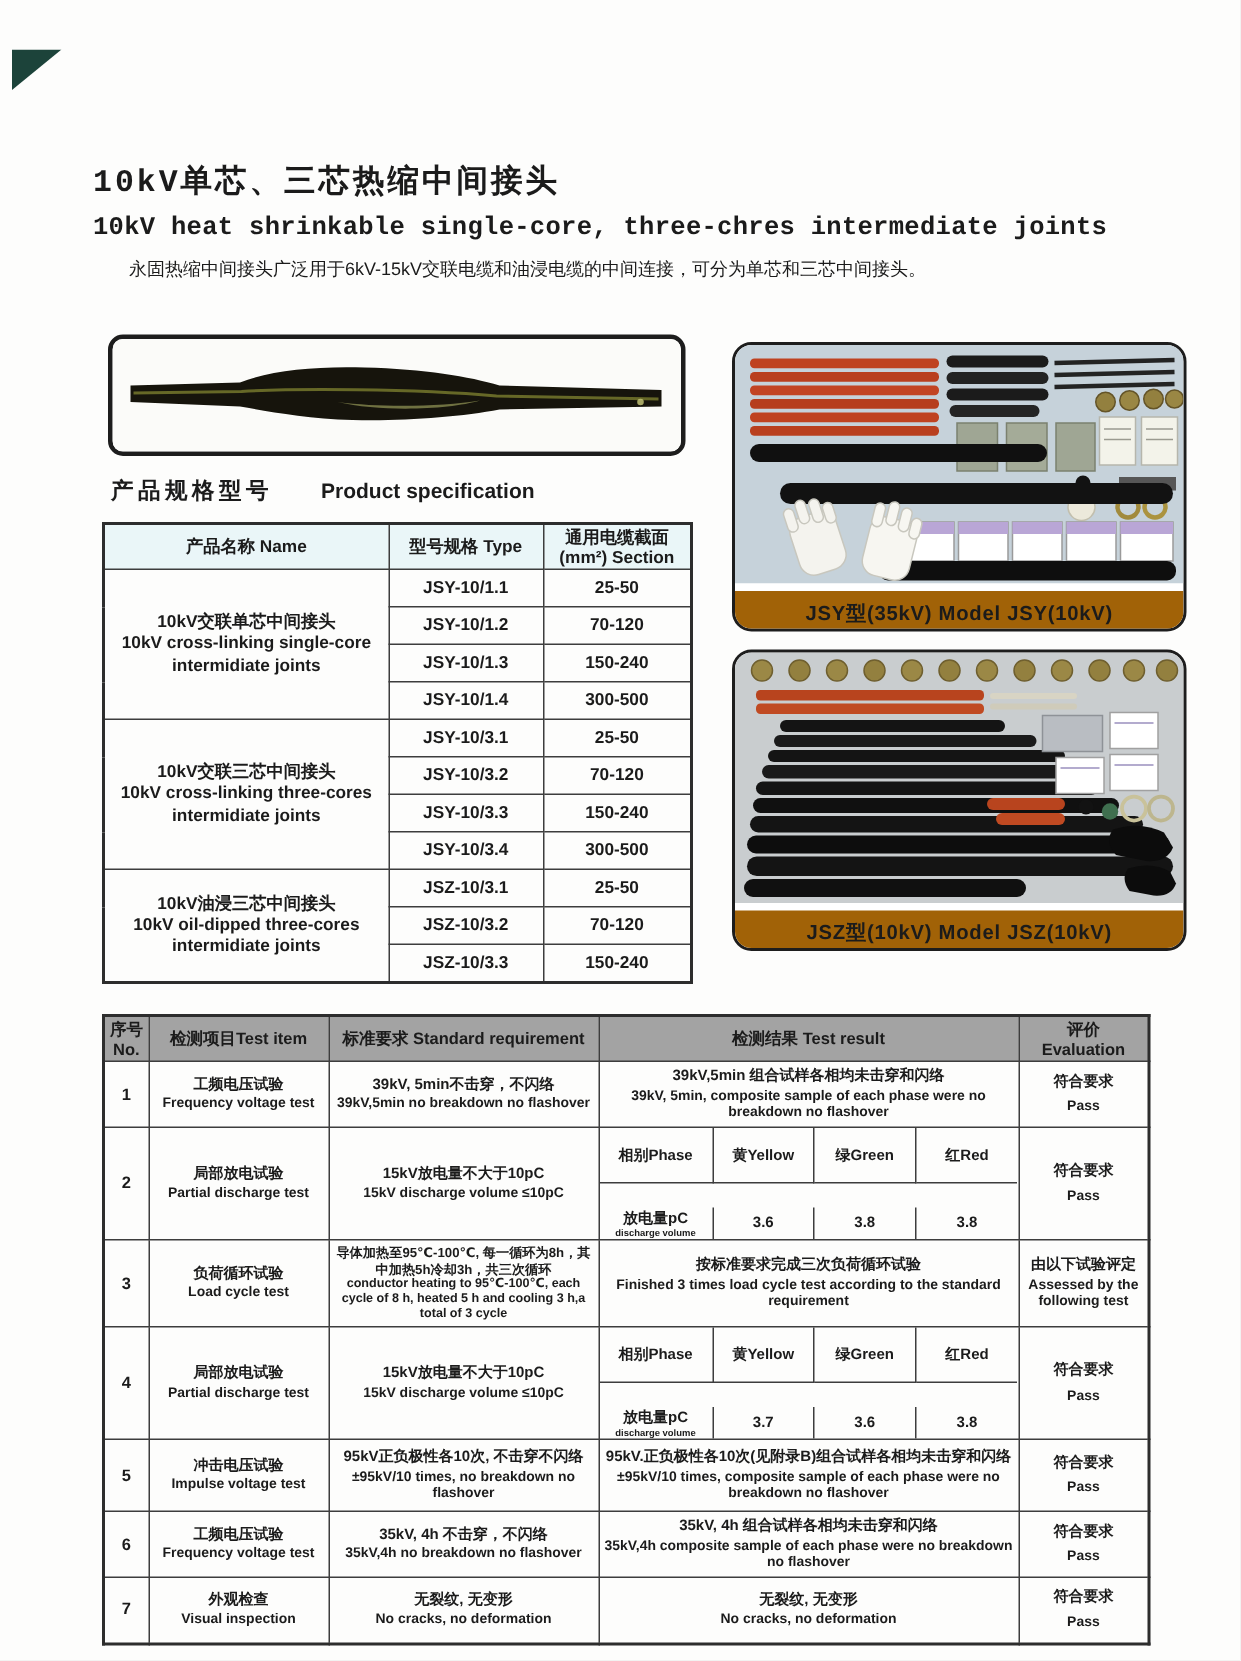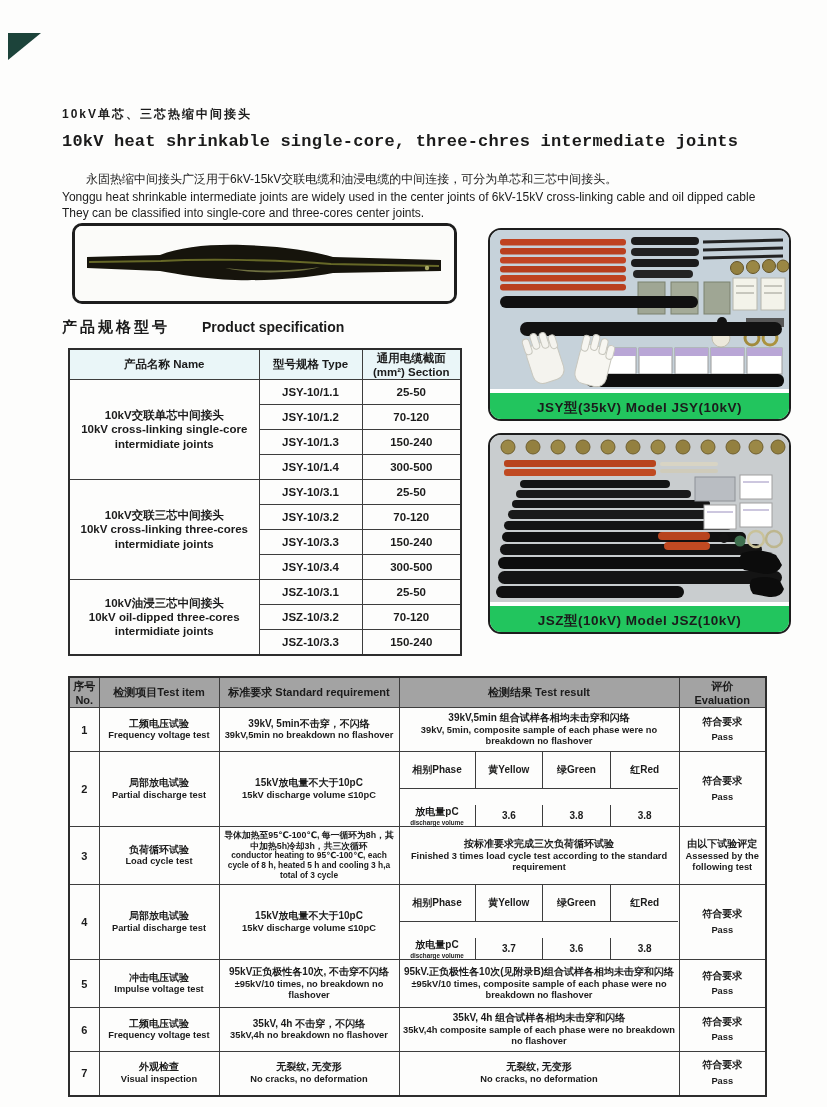--- a/index.html
+++ b/index.html
@@ -2,38 +2,38 @@
 <html><head>
 <meta charset="utf-8">
 <style>
   html,body{margin:0;padding:0;background:#e9e9e9;}
   .page{position:relative;width:827px;height:1107px;background:#fdfdfc;overflow:hidden;
         font-family:"Liberation Sans","DejaVu Sans",sans-serif;color:#1b1b1b;}
   
   .corner{position:absolute;left:8px;top:33px;}
   
   .titles{position:absolute;left:62px;top:106px;}
-  .title-zh{font-size:12px;font-weight:bold;letter-spacing:2px;}
+  .title-zh{font-size:21px;font-weight:bold;letter-spacing:2px;font-family:Liberation Mono, monospace;}
   .title-en{font-size:17px;font-weight:bold;margin-top:9px;letter-spacing:.2px;font-family:Liberation Mono, monospace;}
   .intro{position:absolute;left:62px;top:172px;width:708px;font-size:12px;font-weight:normal;line-height:1.33;}
   .intro-zh{text-indent:2em;margin-bottom:2px;}
   
   .photo-frame{position:absolute;background:#fff;border:3px solid #1d1d1d;border-radius:10px;
                overflow:hidden;box-sizing:border-box;}
   #cable-photo{left:72px;top:223px;width:385px;height:81px;}
   #jsy-photo,#jsz-photo{border-width:2px;border-radius:13px;}
   #jsy-photo{left:488px;top:228px;width:303px;height:193px;}
   #jsz-photo{left:488px;top:433px;width:303px;height:201px;}
   .kit-caption{height:30px;display:flex;align-items:center;justify-content:center;
-               font-size:13.5px;font-weight:bold;background:#22c55e;letter-spacing:.5px;}
+               font-size:13.5px;font-weight:bold;background:#a16207;letter-spacing:.5px;}
   
   .sec-heading{position:absolute;display:flex;gap:32px;align-items:baseline;font-weight:bold;}
   #spec-heading{left:62px;top:318px;}
   #tech-heading{left:62px;top:645px;}
-  .sec-zh{font-size:15px;letter-spacing:3px;}
+  .sec-zh{font-size:15px;letter-spacing:3px;margin-left:12px;}
   .sec-en{font-size:14px;}
   
   table{border-collapse:collapse;table-layout:fixed;}
   #spec-table{position:absolute;left:68px;top:348px;width:392px;border:2px solid #2d2d2d;}
   #spec-table th,#spec-table td{border:1px solid #3d3d3d;font-weight:bold;text-align:center;
       vertical-align:middle;padding:1px 2px;}
   #spec-table th{height:26px;font-size:11.5px;background:#eaf6f8;}
   #spec-table td{height:22px;font-size:11.5px;}
   .gname{line-height:1.22;font-size:11.5px;}
   #tech-table{position:absolute;left:68px;top:676px;width:697px;border:2px solid #2d2d2d;}
@@ -62,21 +62,20 @@
   <svg class="corner" width="34" height="28">
     <polygon points="0,0 33,0 0,27" fill="#1c433a"></polygon>
   </svg>
 
   <div class="titles">
     <div class="title-zh">10kV单芯、三芯热缩中间接头</div>
     <div class="title-en">10kV heat shrinkable single-core, three-chres intermediate joints</div>
   </div>
   <div class="intro">
     <div class="intro-zh">永固热缩中间接头广泛用于6kV-15kV交联电缆和油浸电缆的中间连接，可分为单芯和三芯中间接头。</div>
-    <div class="intro-en">Yonggu heat shrinkable intermediate joints are widely used in the center joints of 6kV-15kV cross-linking cable and oil dipped cable They can be classified into single-core and three-cores center joints.</div>
   </div>
 
   <div class="photo-frame" id="cable-photo">
     <svg width="379" height="75" viewBox="0 0 379 75">
       <rect width="379" height="75" fill="#fbfbf9"></rect>
       <path d="M12,31 L85,29 C105,21 135,18 168,19 C208,20 238,25 258,31 L366,34 L366,45 L258,47 C232,52 192,55 160,54 C128,53 103,48 85,45 L12,42 Z" fill="#16140c"></path>
       <path d="M14,36 L86,35 C120,33 200,33 256,38 L364,40" stroke="#7a7d2e" stroke-width="2" fill="none" opacity=".8"></path>
       <path d="M150,42 C180,46 220,45 245,41 C225,47 180,49 150,42 Z" fill="#b9bd6d" opacity=".55"></path>
       <circle cx="352" cy="42" r="2.2" fill="#c9c97a" opacity=".8"></circle>
     </svg>

